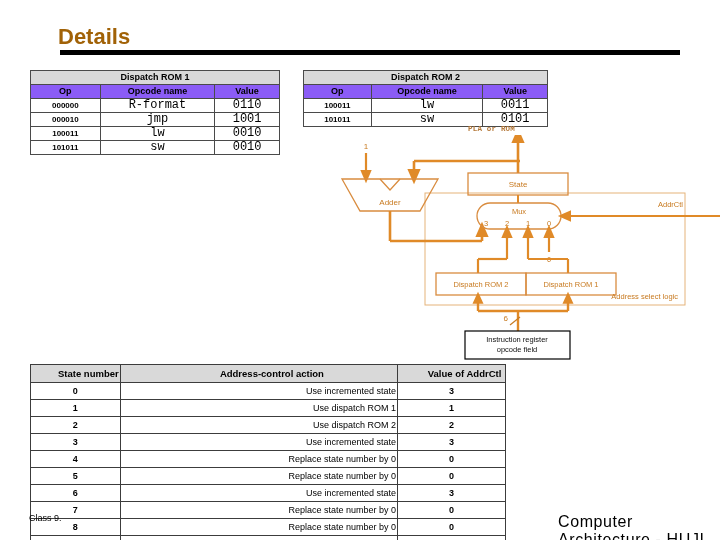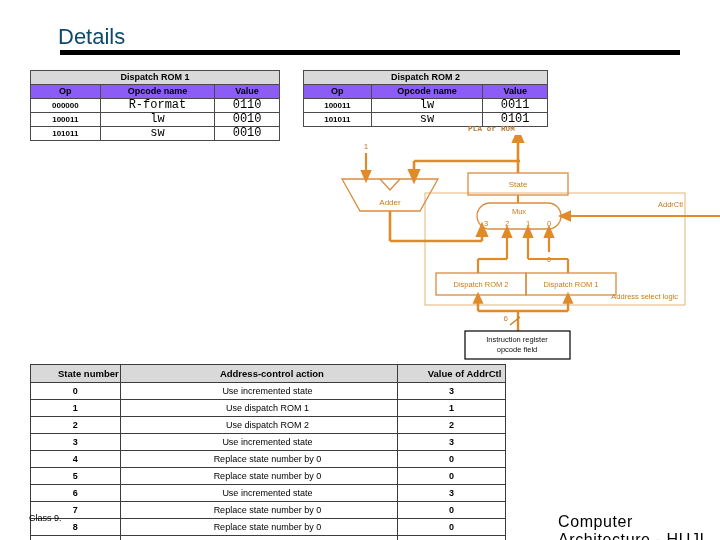--- a/index.html
+++ b/index.html
@@ -15,22 +15,22 @@
     font-family: "Liberation Sans", sans-serif;
     color: #000;
   }
 
   
   #slide-title {
     position: absolute;
     left: 58px;
     top: 24px;
     font-size: 22px;
-    font-weight: normal;
-    color: #0c4a6e;
+    font-weight: bold;
+    color: #a16207;
     letter-spacing: 0px;
     line-height: 26px;
   }
   #title-rule {
     position: absolute;
     left: 60px;
     top: 50px;
     width: 620px;
     height: 5px;
     background: #000000;
@@ -132,21 +132,21 @@
     padding-left: 27px;
   }
   #state-table td {
     border: 1px solid #3c3c3c;
     height: 14px;
     line-height: 14px;
     font-size: 9px;
     white-space: nowrap;
   }
   #state-table td.num { text-align: center; font-weight: bold; }
-  #state-table td.act { text-align: center; padding-left: 18px; margin-top: 12px; }
+  #state-table td.act { text-align: right; padding-left: 18px; margin-top: 12px; }
   #state-table td.val { text-align: center; font-weight: bold; }
 
   
   #footer-left {
     position: absolute;
     left: 29px;
     top: 513px;
     font-size: 9px;
     color: #000;
     font-family: "Liberation Sans", sans-serif;
@@ -189,20 +189,25 @@
         </tr>
         <tr>
           <td class="thdr">Op</td>
           <td class="thdr">Opcode name</td>
           <td class="thdr">Value</td>
         </tr>
         <tr>
           <td class="opcell">000000</td>
           <td class="mono">R-format</td>
           <td class="mono">0110</td>
+        </tr>
+        <tr>
+          <td class="opcell">000010</td>
+          <td class="mono">jmp</td>
+          <td class="mono">1001</td>
         </tr>
         <tr>
           <td class="opcell">100011</td>
           <td class="mono">lw</td>
           <td class="mono">0010</td>
         </tr>
         <tr>
           <td class="opcell">101011</td>
           <td class="mono">sw</td>
           <td class="mono">0010</td>

